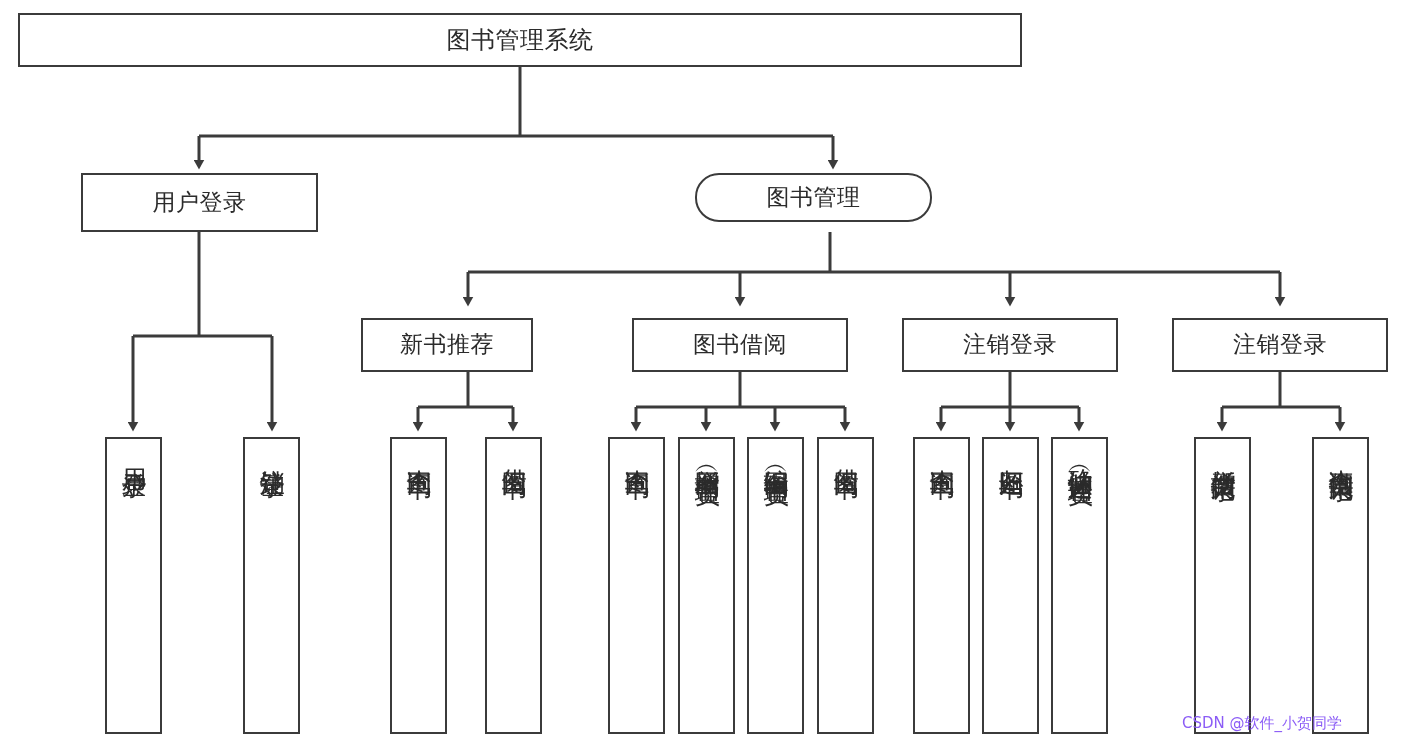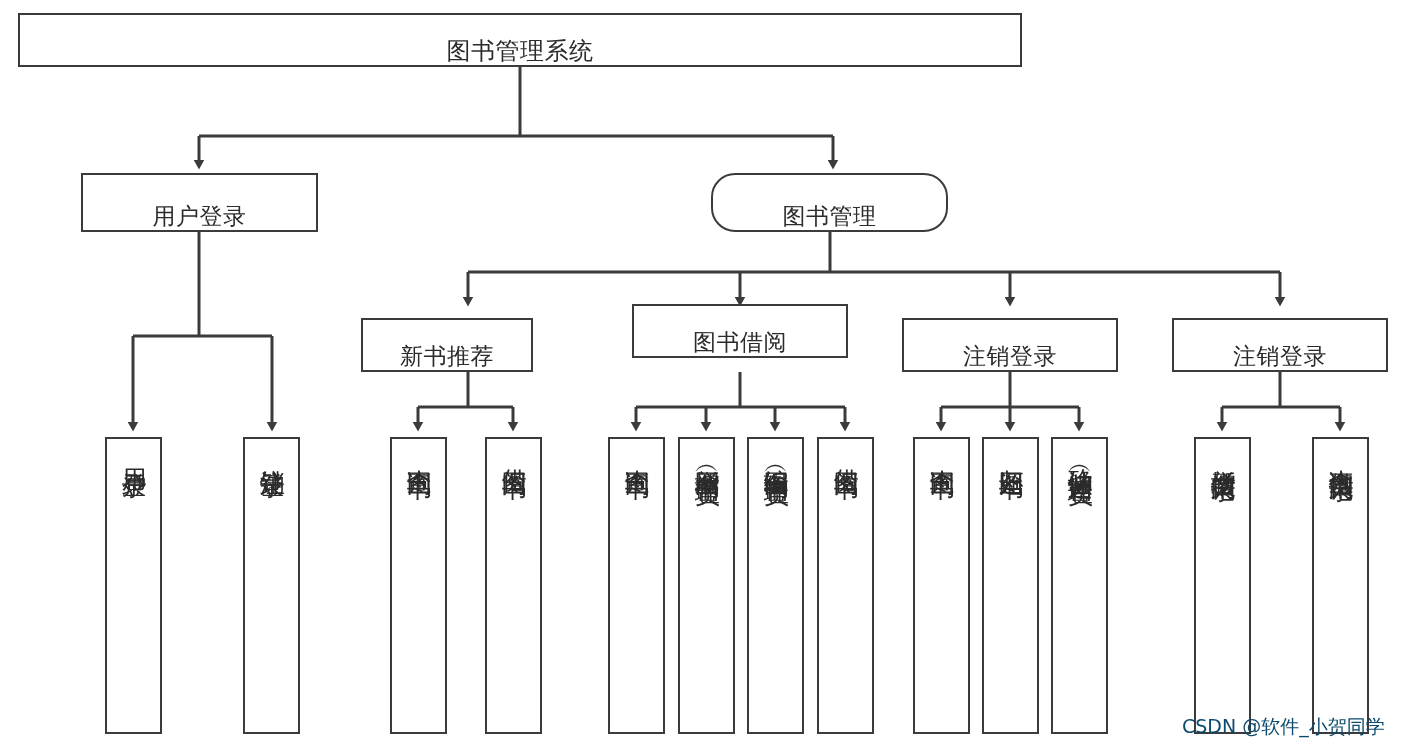--- a/index.html
+++ b/index.html
@@ -24,21 +24,21 @@
     top: 0;
     width: 1405px;
     height: 747px;
   }
   .node {
     position: absolute;
     box-sizing: border-box;
     border: 2px solid #3b3b3b;
     background: #ffffff;
     display: flex;
-    align-items: flex-end;
+    align-items: center;
     justify-content: center;
     color: #2b2b2b;
     z-index: 2;
   }
   .node .label {
     display: block;
     text-align: center;
     line-height: 1.18;
   }
   
@@ -61,22 +61,22 @@
     text-orientation: upright;
     font-size: 25px;
     line-height: 1.06;
     letter-spacing: 2px;
     white-space: nowrap;
   }
   #watermark {
     position: absolute;
     left: 1182px;
     top: 714px;
-    font-size: 19px;
-    color: #0c4a6e;
+    font-size: 15px;
+    color: #8b5cf6;
     white-space: nowrap;
     z-index: 5;
     font-family: "DejaVu Sans", "Liberation Sans", sans-serif;
   }
 </style>
 </head>
 <body>
 
 <div id="diagram-root">
 
@@ -133,29 +133,29 @@
   </svg>
 
   <div class="node horiz root" style="left:18px; top:13px; width:1004px; height:54px;">
     <span class="label">图书管理系统</span>
   </div>
 
   <div class="node horiz" style="left:81px; top:173px; width:237px; height:59px;">
     <span class="label">用户登录</span>
   </div>
 
-  <div class="node horiz" style="left:711px; top:173px; width:237px; height:59px;border-radius:24px;">
+  <div class="node horiz" style="left:695px; top:173px; width:237px; height:49px;border-radius:24px;">
     <span class="label">图书管理</span>
   </div>
 
   <div class="node horiz" style="left:361px; top:318px; width:172px; height:54px;">
     <span class="label">新书推荐</span>
   </div>
 
-  <div class="node horiz" style="left:632px; top:304px; width:216px; height:54px;">
+  <div class="node horiz" style="left:632px; top:318px; width:216px; height:54px;">
     <span class="label">图书借阅</span>
   </div>
 
   <div class="node horiz" style="left:902px; top:318px; width:216px; height:54px;">
     <span class="label">注销登录</span>
   </div>
 
   <div class="node horiz" style="left:1172px; top:318px; width:216px; height:54px;">
     <span class="label">注销登录</span>
   </div>

